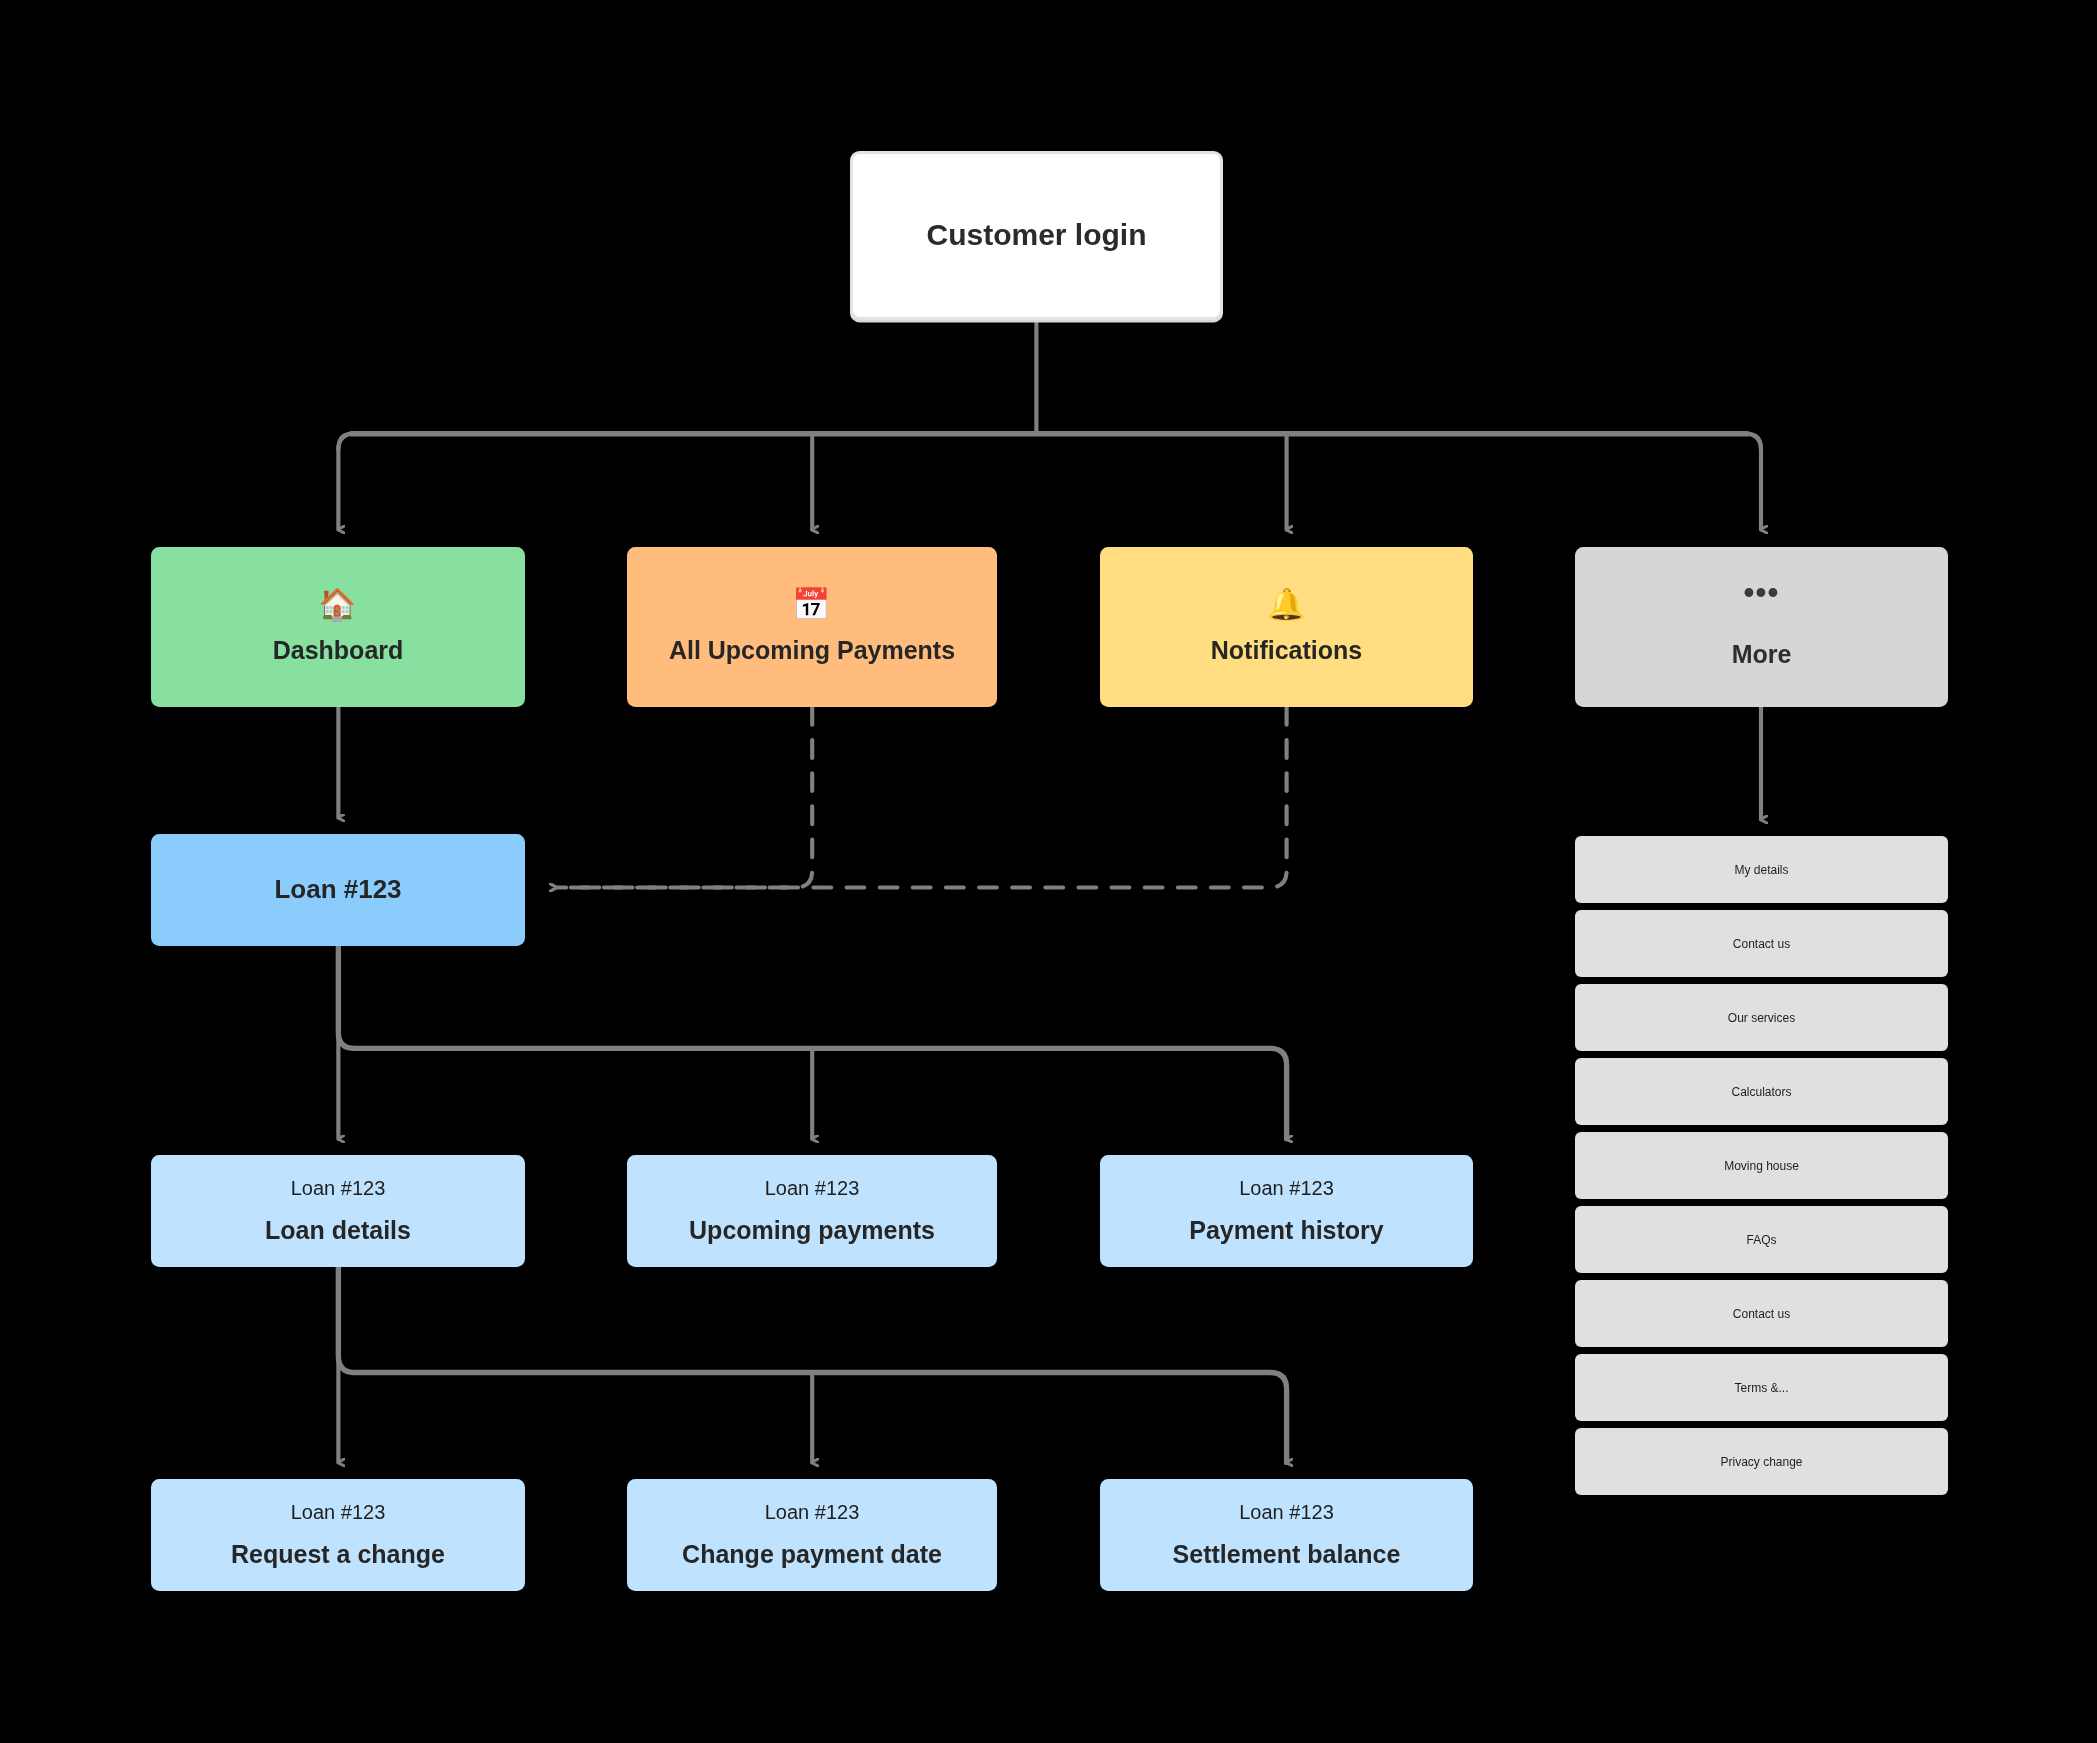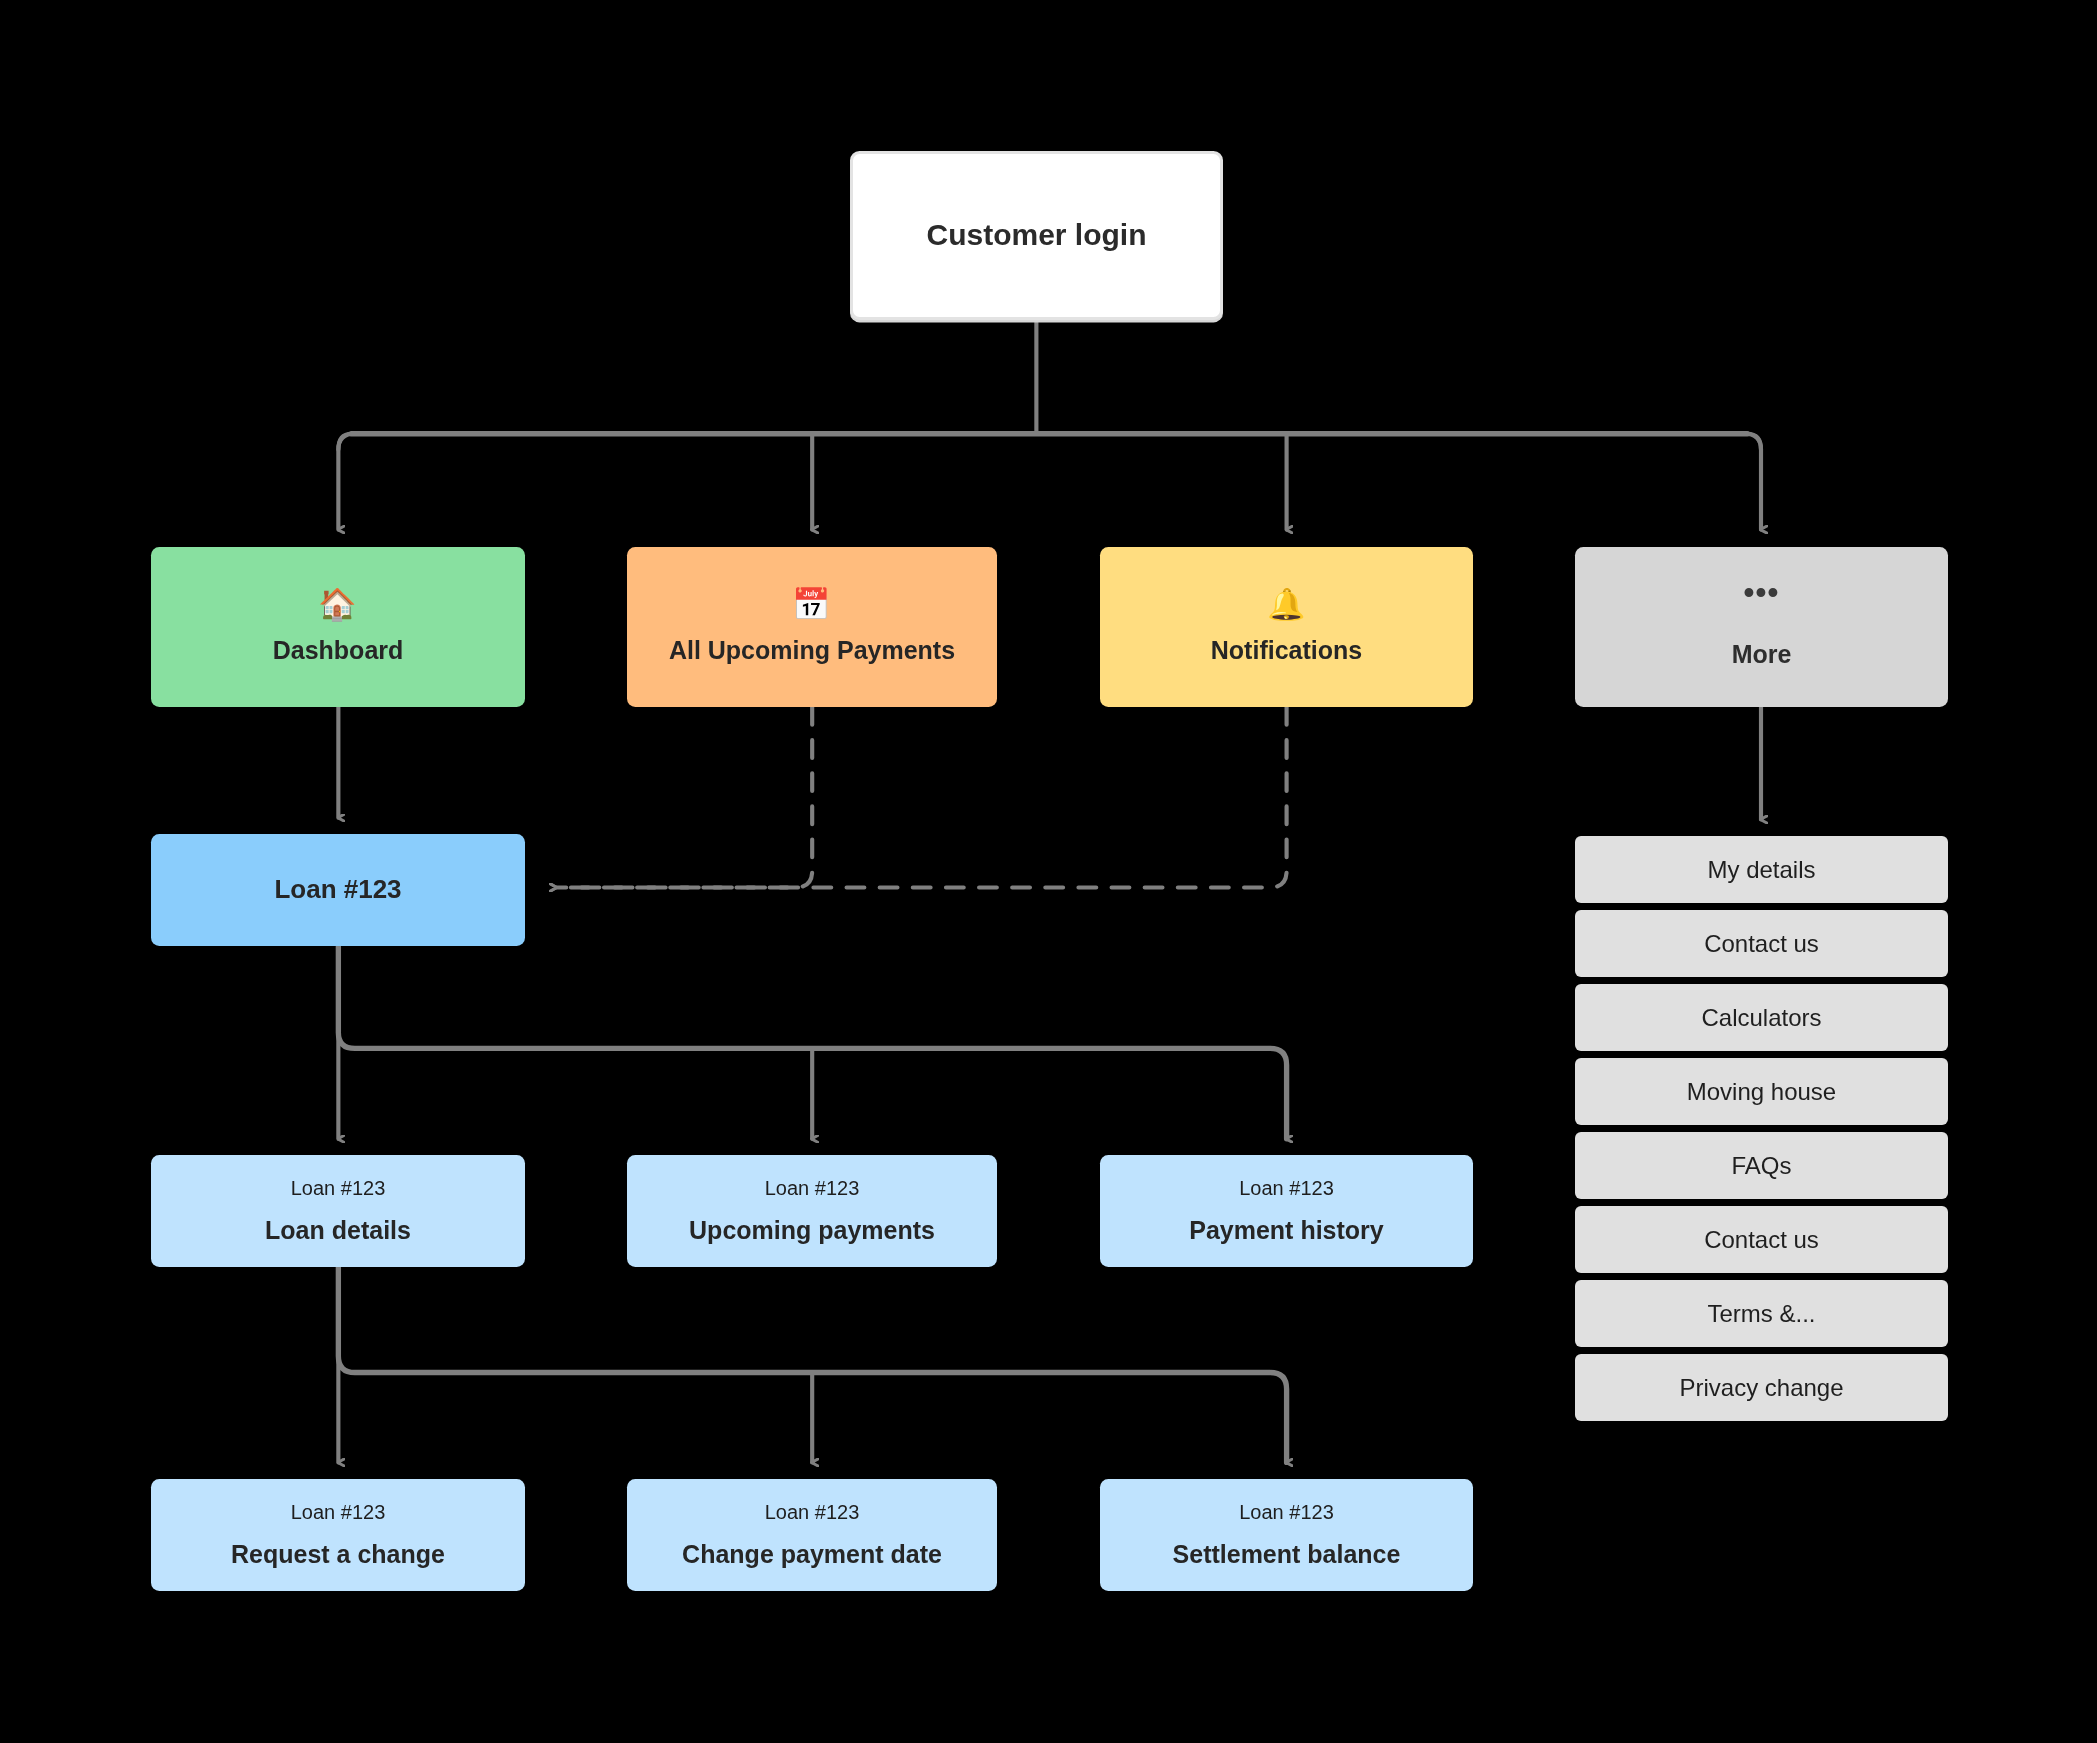--- a/index.html
+++ b/index.html
@@ -109,21 +109,21 @@
     flex-direction: column;
     gap: 7px;
   }
   .more-item {
     height: 67px;
     background: #E0E0E0;
     border-radius: 6px;
     display: flex;
     align-items: center;
     justify-content: center;
-    font-size: 24px;
+    font-size: 12px;
     color: #1f1f1f;
   }
 </style>
 </head>
 <body>
 
 <div id="canvas">
 
   <svg class="connectors" viewBox="0 0 3545 2946" xmlns="http://www.w3.org/2000/svg">
     <defs>
@@ -226,20 +226,23 @@
   </div>
 
   <div id="more-list">
     <div class="more-item">
         <span>My details</span>
       </div>
     <div class="more-item">
         <span>Contact us</span>
       </div>
     <div class="more-item">
+        <span>Our services</span>
+      </div>
+    <div class="more-item">
         <span>Calculators</span>
       </div>
     <div class="more-item">
         <span>Moving house</span>
       </div>
     <div class="more-item">
         <span>FAQs</span>
       </div>
     <div class="more-item">
         <span>Contact us</span>

